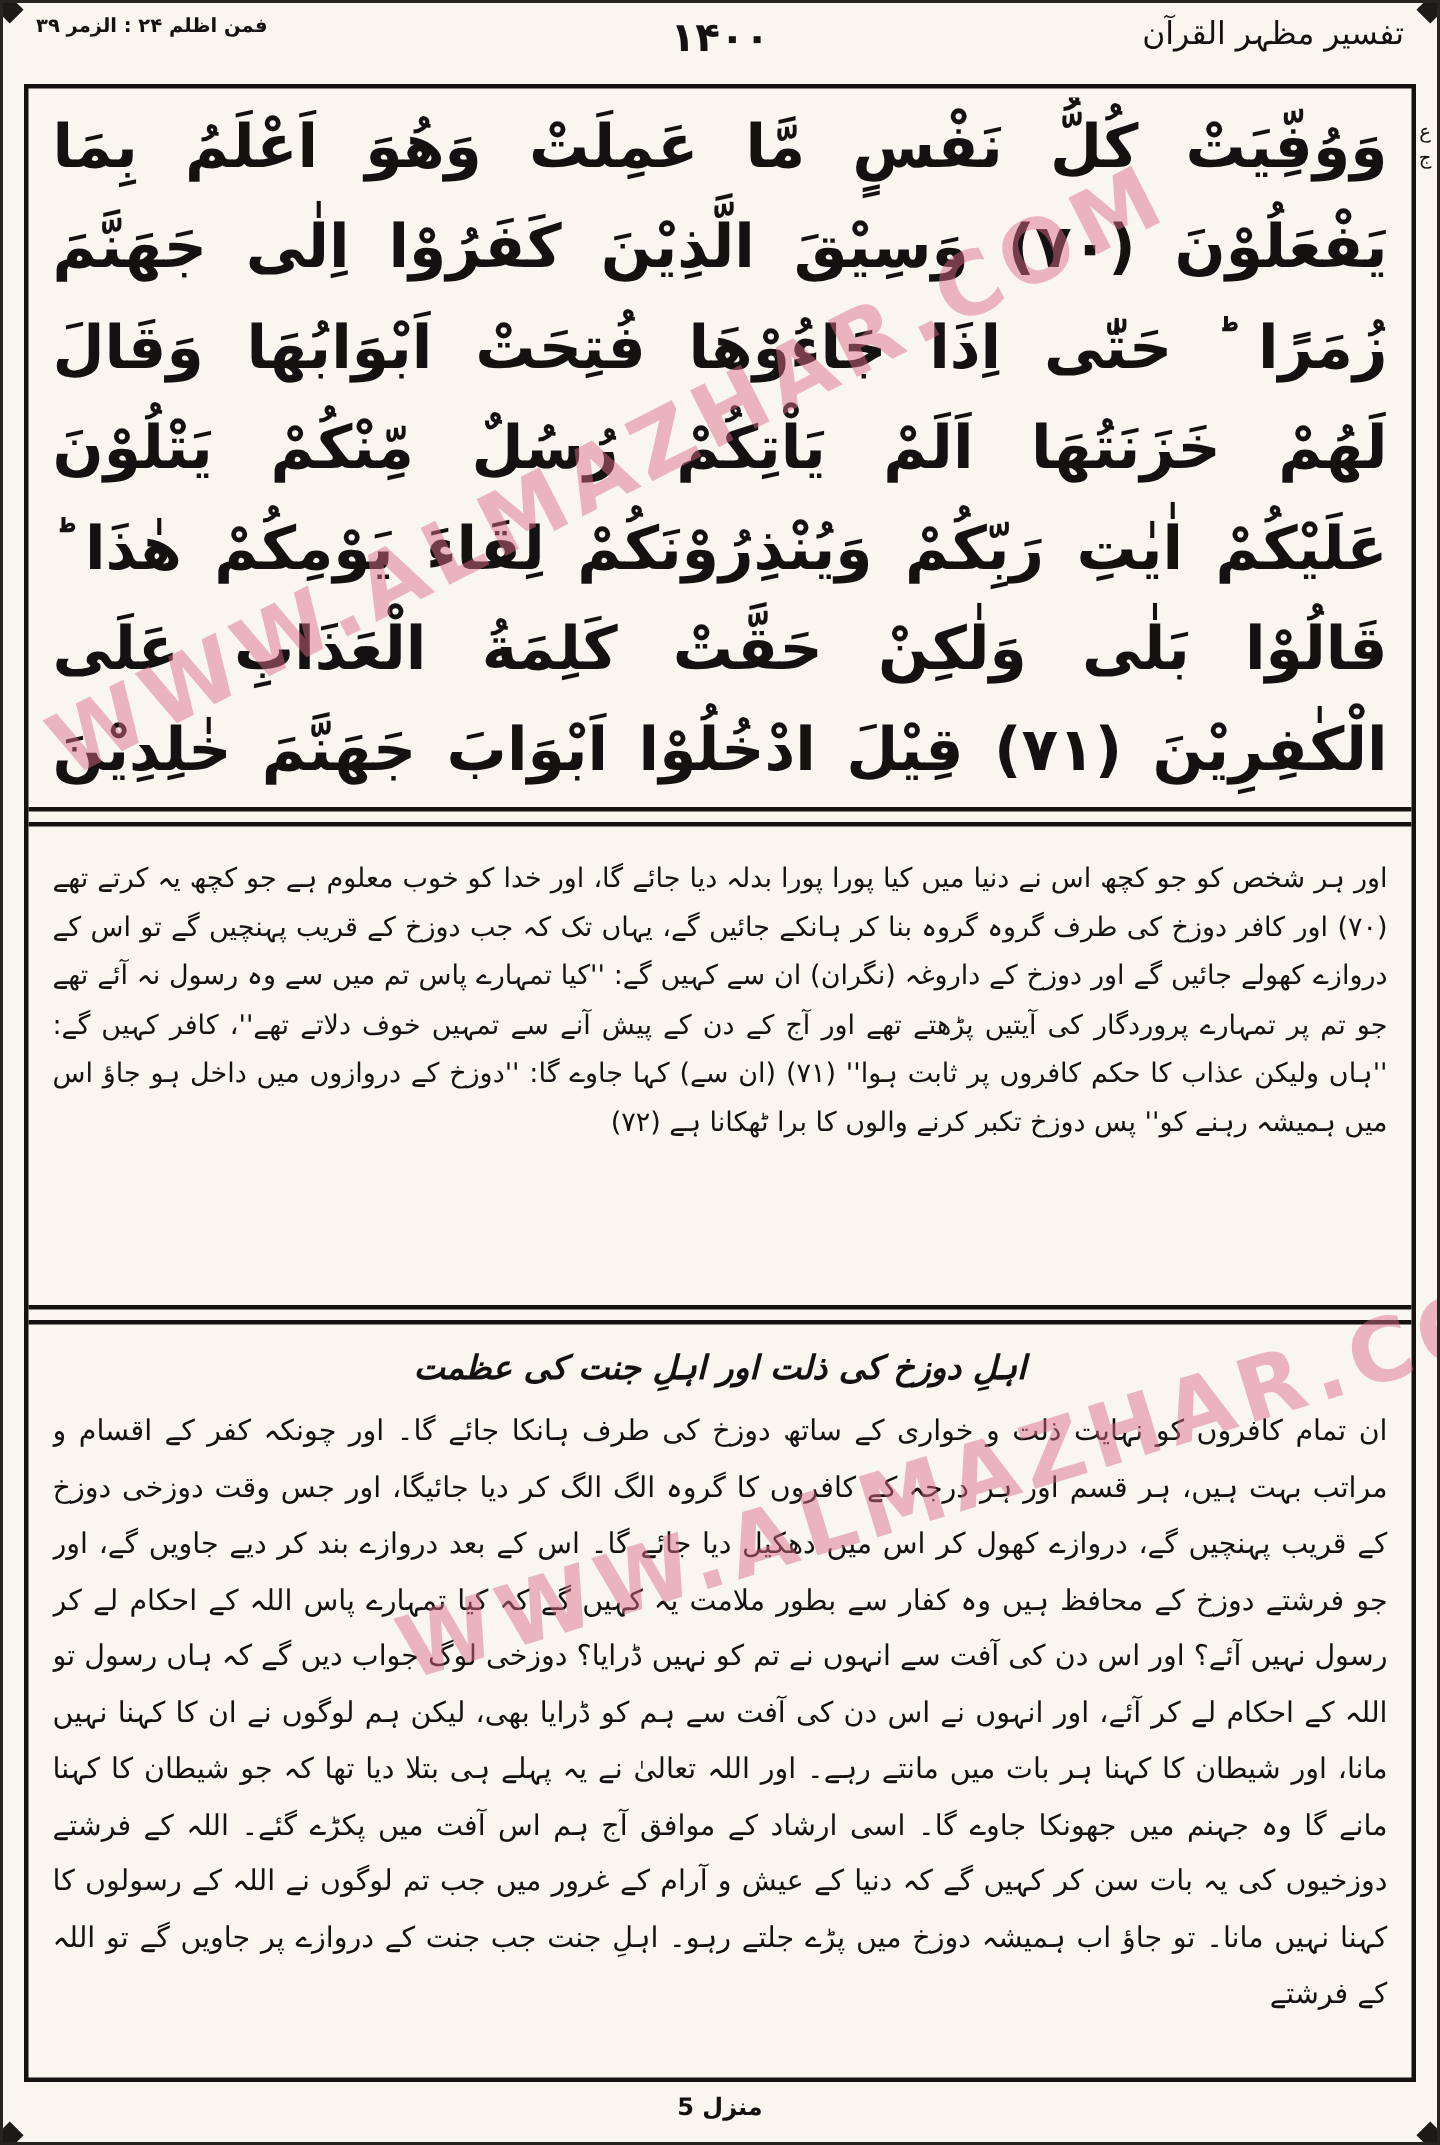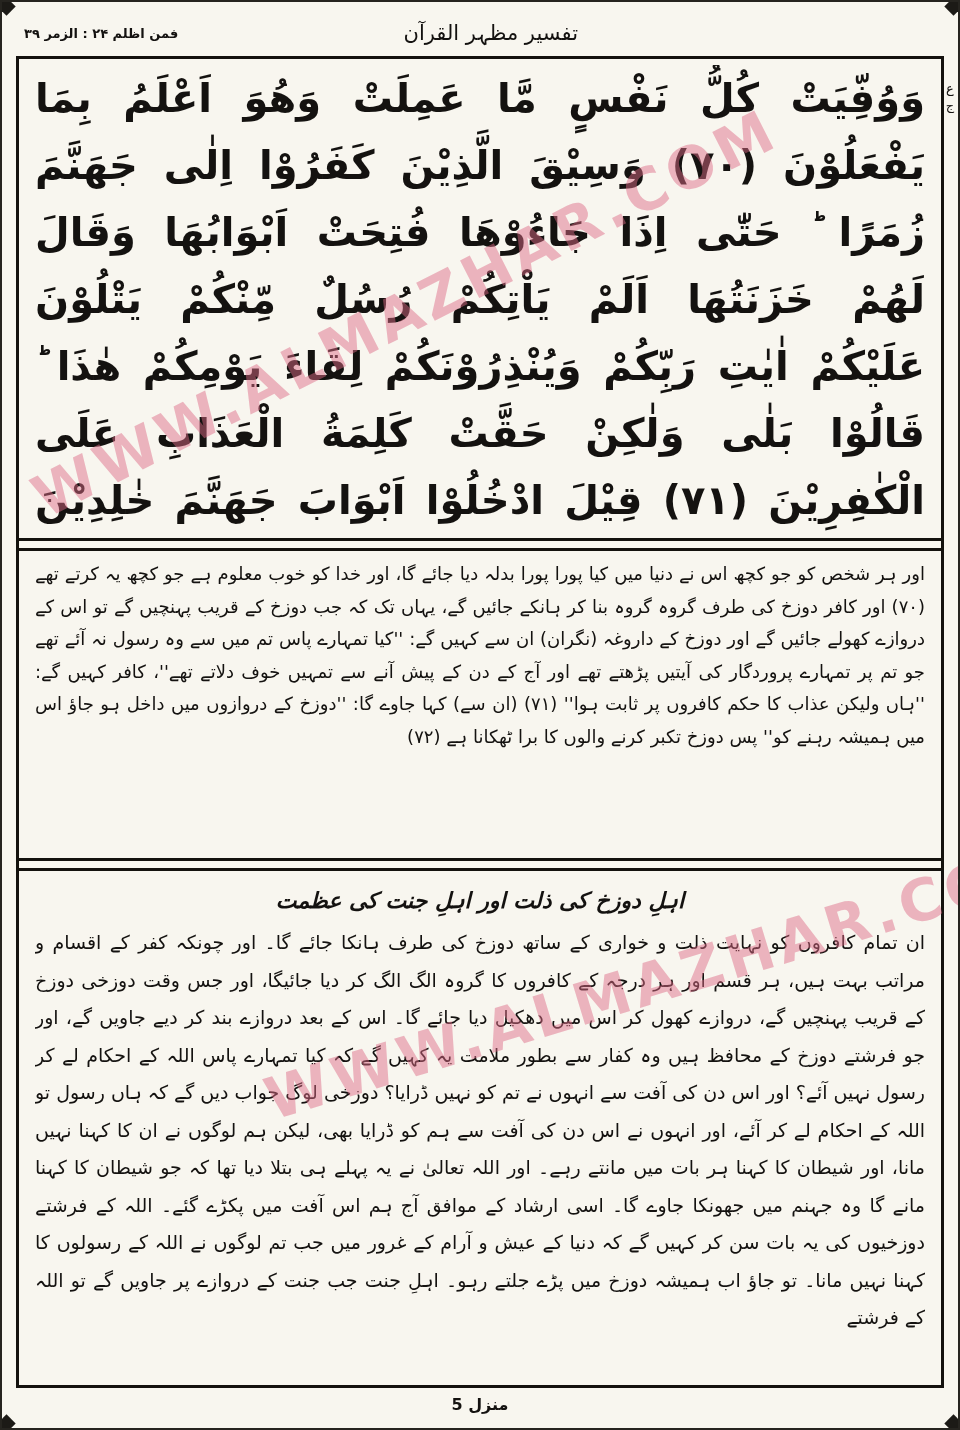--- a/index.html
+++ b/index.html
@@ -18,21 +18,21 @@
     position: absolute; width: 13px; height: 13px;
     background: #1c1a16; transform: rotate(45deg); z-index: 3;
   }
   .corner.tl { top: -2px; left: -2px; }
   .corner.tr { top: -2px; right: -2px; }
   .corner.bl { bottom: -2px; left: -2px; }
   .corner.br { bottom: -2px; right: -2px; }
 
   .inner { height: 100%; box-sizing: border-box; display: flex; flex-direction: column; padding: 0 4px; }
 
-  .header { display: flex; align-items: center; height: 46px; padding: 0 8px; gap: 14px; }
+  .header { display: flex; height: 46px; padding: 0 8px; }
   .header-info { width: 270px; font-size: 13px; direction: rtl; text-align: left; font-weight: bold; }
   .page-num { flex: 1; text-align: center; font-size: 27px; font-weight: bold; letter-spacing: 3px; }
   .header-title { width: 270px; font-size: 21px; font-weight: normal; direction: rtl; text-align: right; }
 
   .content-frame {
     border: 3px solid #14120e;
     flex: 1; min-height: 0;
     padding: 6px 16px 0;
     display: flex; flex-direction: column;
     position: relative;
@@ -46,21 +46,21 @@
   }
   .rule-double {
     height: 7px;
     border-top: 3px solid #14120e;
     border-bottom: 3px solid #14120e;
     margin: 4px -16px 7px;
   }
   .translation {
     direction: rtl; text-align: justify;
     font-size: 18px; line-height: 32.5px;
-    height: 296px; overflow: hidden;
+    height: 296px; overflow: hidden; margin-top: 12px;
   }
   .heading {
     direction: rtl; text-align: center;
     font-weight: bold; font-size: 22px;
     height: 46px; line-height: 46px; font-style: italic;
   }
   .commentary {
     direction: rtl; text-align: justify;
     font-size: 19px; line-height: 37.5px;
     flex: 1; min-height: 0; overflow: hidden;
@@ -97,20 +97,21 @@
 
   <div class="margin-marks">
     <div>ع</div>
     <div>ج</div>
   </div>
 
   <div class="inner">
 
     <div class="header">
       <div class="header-info">فمن اظلم ۲۴ : الزمر ۳۹</div>
+      <div class="page-num">۱۴۰۰</div>
       <div class="header-title">تفسیر مظہر القرآن</div>
     </div>
 
     <div class="content-frame">
 
       <div class="quran">وَوُفِّيَتْ كُلُّ نَفْسٍ مَّا عَمِلَتْ وَهُوَ اَعْلَمُ بِمَا يَفْعَلُوْنَ (٧٠) وَسِيْقَ الَّذِيْنَ كَفَرُوْا اِلٰى جَهَنَّمَ زُمَرًا ؕ حَتّٰى اِذَا جَاءُوْهَا فُتِحَتْ اَبْوَابُهَا وَقَالَ لَهُمْ خَزَنَتُهَا اَلَمْ يَاْتِكُمْ رُسُلٌ مِّنْكُمْ يَتْلُوْنَ عَلَيْكُمْ اٰيٰتِ رَبِّكُمْ وَيُنْذِرُوْنَكُمْ لِقَاءَ يَوْمِكُمْ هٰذَا ؕ قَالُوْا بَلٰى وَلٰكِنْ حَقَّتْ كَلِمَةُ الْعَذَابِ عَلَى الْكٰفِرِيْنَ (٧١) قِيْلَ ادْخُلُوْا اَبْوَابَ جَهَنَّمَ خٰلِدِيْنَ فِيْهَا ۚ فَبِئْسَ مَثْوَى الْمُتَكَبِّرِيْنَ (٧٢)</div>
 
       <div class="rule-double"></div>
 
       <div class="translation">اور ہر شخص کو جو کچھ اس نے دنیا میں کیا پورا پورا بدلہ دیا جائے گا، اور خدا کو خوب معلوم ہے جو کچھ یہ کرتے تھے (۷۰) اور کافر دوزخ کی طرف گروہ گروہ بنا کر ہانکے جائیں گے، یہاں تک کہ جب دوزخ کے قریب پہنچیں گے تو اس کے دروازے کھولے جائیں گے اور دوزخ کے داروغہ (نگران) ان سے کہیں گے: ''کیا تمہارے پاس تم میں سے وہ رسول نہ آئے تھے جو تم پر تمہارے پروردگار کی آیتیں پڑھتے تھے اور آج کے دن کے پیش آنے سے تمہیں خوف دلاتے تھے''، کافر کہیں گے: ''ہاں ولیکن عذاب کا حکم کافروں پر ثابت ہوا'' (۷۱) (ان سے) کہا جاوے گا: ''دوزخ کے دروازوں میں داخل ہو جاؤ اس میں ہمیشہ رہنے کو'' پس دوزخ تکبر کرنے والوں کا برا ٹھکانا ہے (۷۲)</div>

